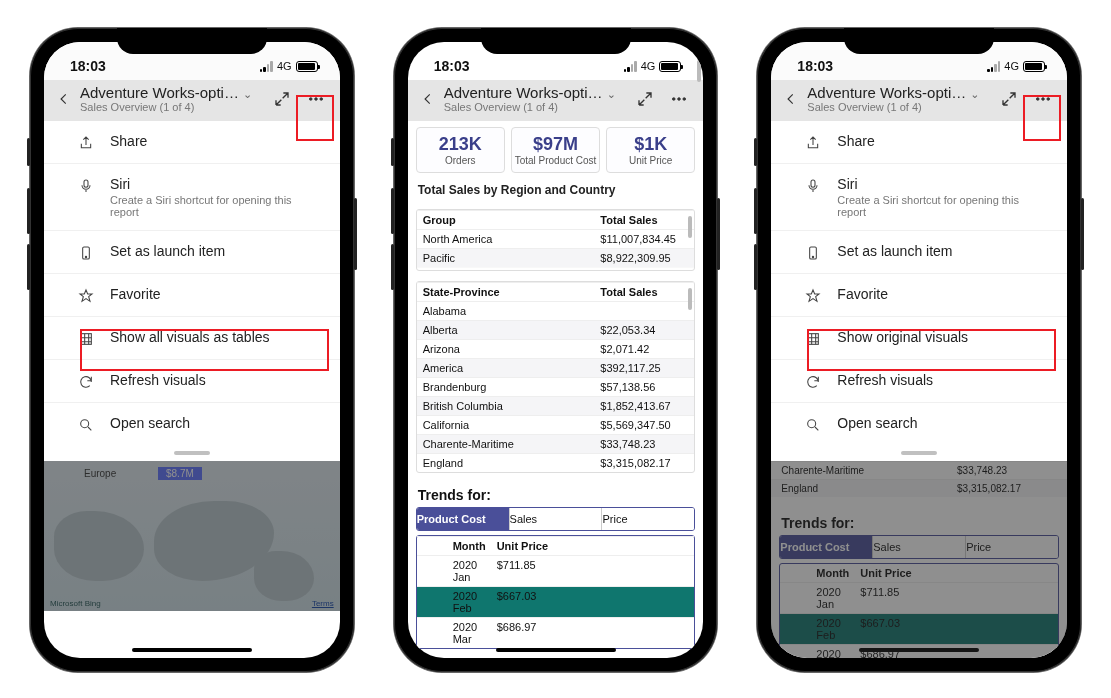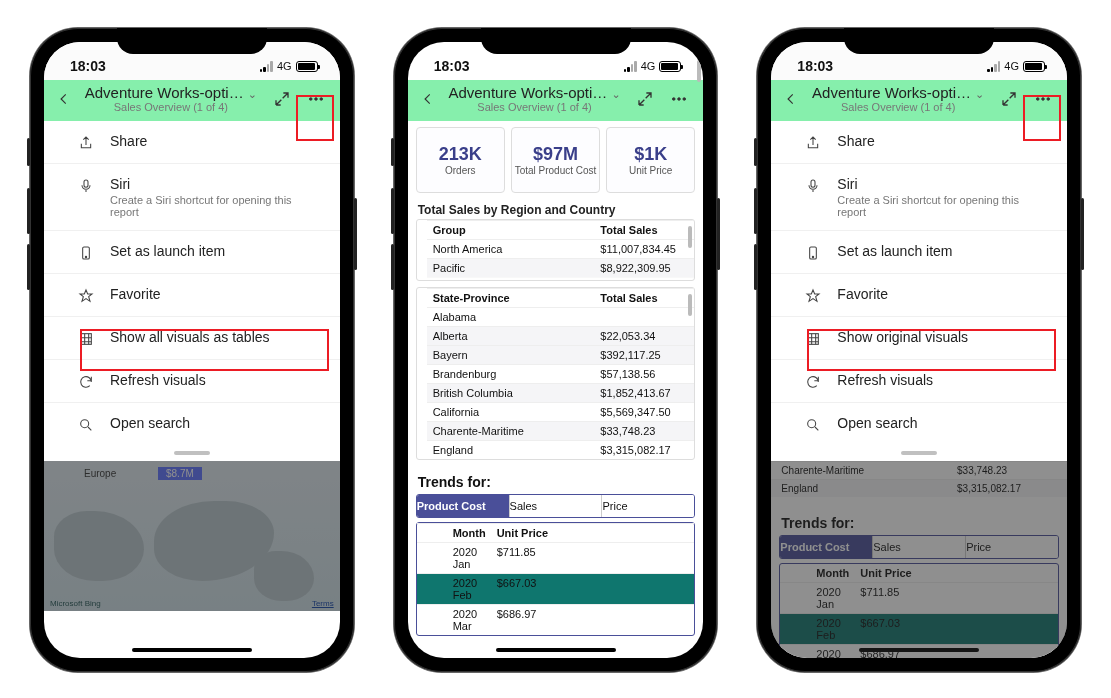--- a/index.html
+++ b/index.html
@@ -76,22 +76,21 @@
   .sigbars { display:flex; align-items:flex-end; gap:1px; height:11px;}
   .sigbars span { width:2.5px; background:#000; border-radius:1px;}
   .sigbars span:nth-child(1){height:3px;}
   .sigbars span:nth-child(2){height:5px;}
   .sigbars span:nth-child(3){height:8px; background:#aaa;}
   .sigbars span:nth-child(4){height:11px; background:#aaa;}
   .header {
     display:flex; align-items:center;
     padding: 4px 10px 8px 10px;
     gap:6px;
-    background:#86efac;
-    text-align:center;
+    background:#e5e5e5;
   }
   .back-icon { width:20px; height:20px; display:flex; align-items:center; justify-content:center; font-size:20px; color:#333;}
   .titleblock { flex:1; min-width:0; }
   .title-main { font-size:15px; font-weight:500; color:#222; white-space:nowrap; overflow:hidden; text-overflow:ellipsis;}
   .chev { font-size:11px; color:#666; padding-left:4px;}
   .subtitle { font-size:11px; color:#777; }
   .icon-btn { width:28px; height:28px; display:flex; align-items:center; justify-content:center; color:#333;}
   .expand-icon svg, .more-icon svg, .back-icon svg { stroke:#333; }
   .red-box { position:absolute; border:2px solid #ec1c24; pointer-events:none; z-index:25;}
   .rb-more-1 { top:53px; right:6px; width:38px; height:46px;}
@@ -114,28 +113,28 @@
   .mitem .mi-label { font-size:14px; color:#222; }
   .mitem .mi-sub { font-size:11px; color:#777; margin-top:2px;}
   .handle { width:36px; height:4px; background:#c0c0c0; border-radius:2px; margin:6px auto;}
 
   
   .card-row {
     display:flex; gap:6px; padding:6px 8px;
   }
   .kpi {
     flex:1; background:#fdfdff; border:1px solid #ddd; border-radius:4px;
-    text-align:center; padding:16px 2px;
+    text-align:center; padding:6px 2px;
   }
   .kpi .val { font-size:18px; font-weight:700; color:#3a3f8a;}
   .kpi .lbl { font-size:10px; color:#555;}
   .section-title { font-size:12px; font-weight:600; color:#222; padding:4px 10px 2px;}
   .tbl {
-    margin:0 8px 6px; border:1px solid #ddd; border-radius:3px;
-    background:#fff; font-size:11px; position:relative;padding-left:10px;
+    margin:10px 8px 6px; border:1px solid #ddd; border-radius:3px;
+    background:#fff; font-size:11px; position:relative;
   }
   .tbl .row { display:flex; padding:3px 6px; border-top:1px solid #eee;}
   .tbl .row:first-child { border-top:none;}
   .tbl .hdr { font-weight:700;}
   .tbl .c1 { flex:1;}
   .tbl .c2 { width:88px; text-align:left;}
   .tbl .row.alt { background:#f5f5f7;}
   .scroll-ind { position:absolute; right:2px; top:6px; width:4px; height:22px; background:#bbb; border-radius:2px;}
   .trends-title { font-size:14px; font-weight:600; padding:8px 10px 4px;}
   .tabs { display:flex; margin:0 8px; border:1px solid #4a4f99; border-radius:3px; overflow:hidden; font-size:11px;}
@@ -403,22 +402,26 @@
           <span class="c2">Total Sales</span>
         </div>
       <div class="row">
           <span class="c1">Alabama</span>
           <span class="c2"></span>
         </div>
       <div class="row alt">
           <span class="c1">Alberta</span>
           <span class="c2">$22,053.34</span>
         </div>
+      <div class="row">
+          <span class="c1">Arizona</span>
+          <span class="c2">$2,071.42</span>
+        </div>
       <div class="row alt">
-          <span class="c1">Bayern</span>
+          <span class="c1">America</span>
           <span class="c2">$392,117.25</span>
         </div>
       <div class="row">
           <span class="c1">Brandenburg</span>
           <span class="c2">$57,138.56</span>
         </div>
       <div class="row alt">
           <span class="c1">British Columbia</span>
           <span class="c2">$1,852,413.67</span>
         </div>

